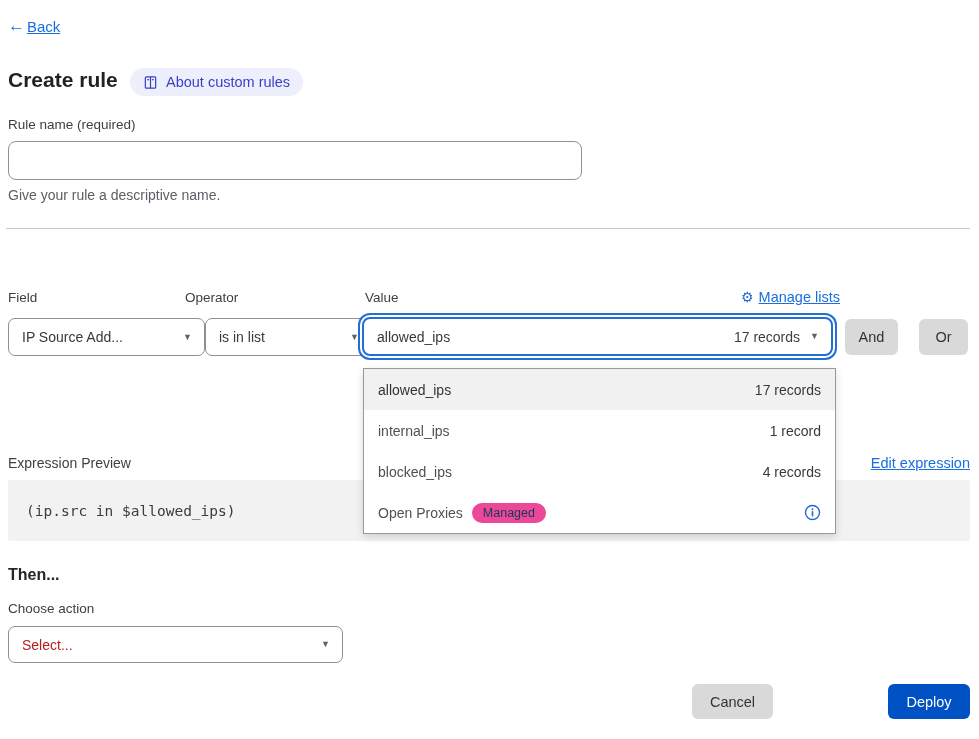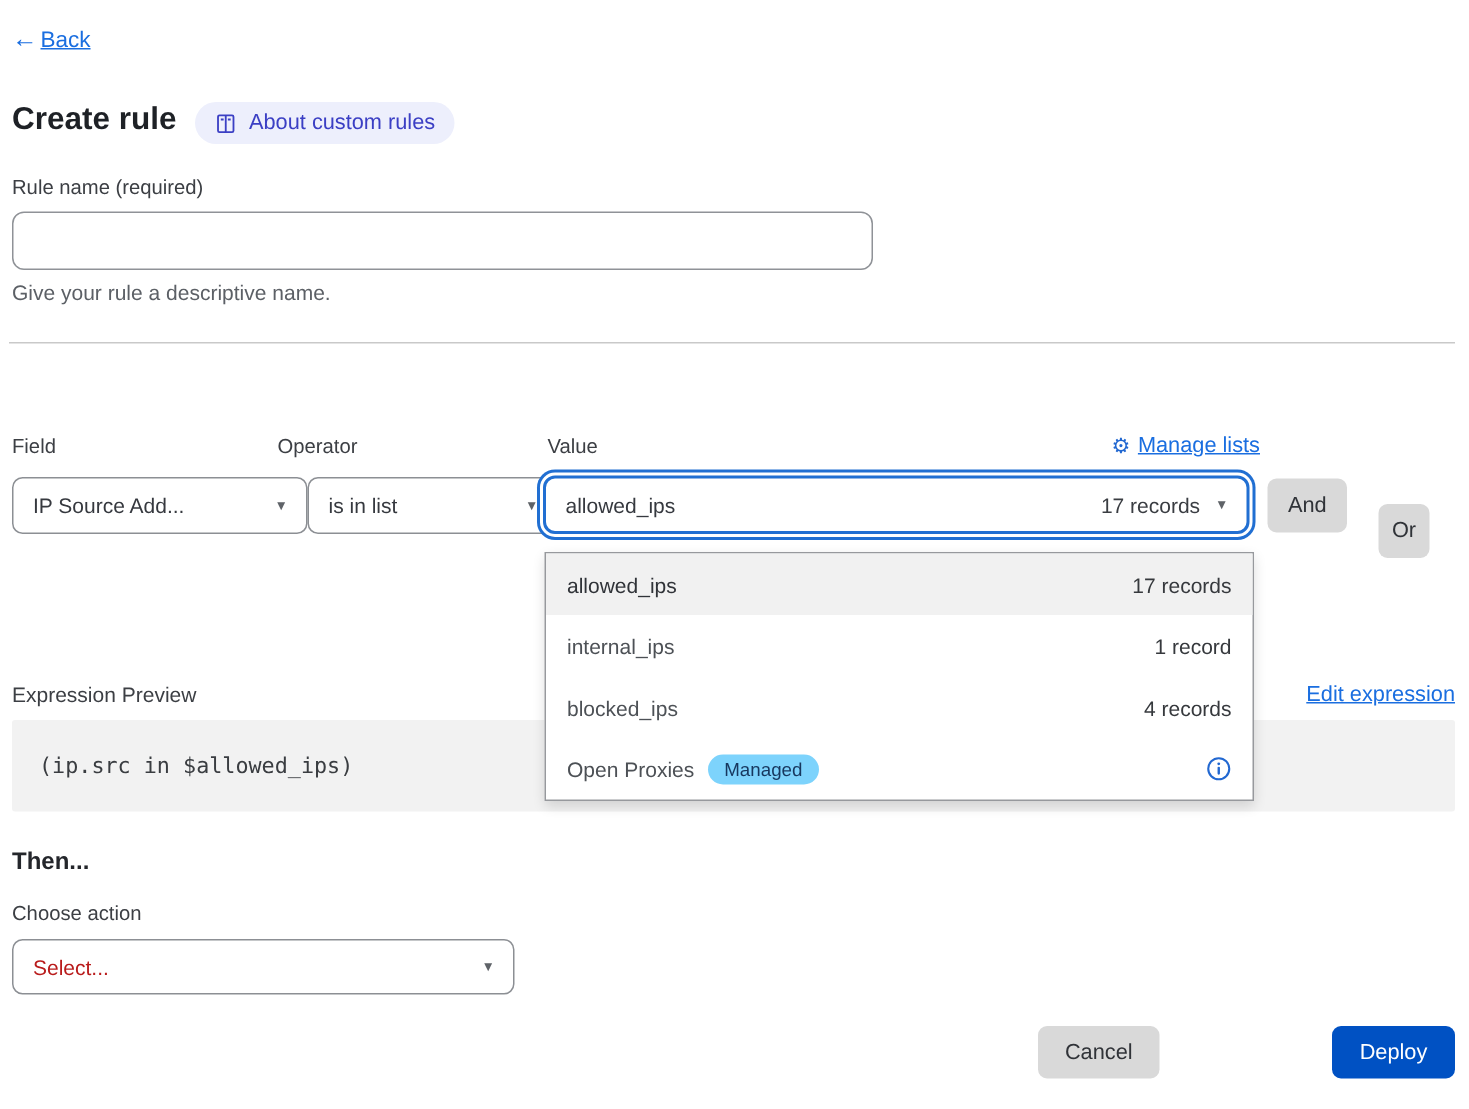--- a/index.html
+++ b/index.html
@@ -62,39 +62,39 @@
     font-size:14px; color:#36393f; padding:0 12px 0 13px; cursor:pointer;
   }
   .value-select .count { color:#3a3d42; margin-left:auto; }
 
   .gray-btn {
     background:#d9d9d9; border:none; border-radius:6px; color:#303338;
     font-family:"Liberation Sans", sans-serif; font-size:14.5px; cursor:pointer;
     display:flex; align-items:center; justify-content:center;
   }
   .and-btn { left:845px; top:319px; width:53px; height:36px; }
-  .or-btn  { left:919px; top:336px; width:34px; height:36px; }
+  .or-btn  { left:919px; top:319px; width:49px; height:36px; }
 
   .manage-lists { top:289px; right:139px; display:flex; align-items:center; gap:5px; cursor:pointer; }
   .gear { color:#2268d1; font-size:14px; line-height:1; text-decoration:none; }
   .gear::before { content:"⚙"; }
 
   
   .panel {
     left:363px; top:368px; width:473px; background:#fff;
     border:1px solid #97999d; box-shadow:0 3px 8px rgba(0,0,0,.14); z-index:5;
   }
   .panel .row {
     height:41px; display:flex; align-items:center; padding:0 14px;
     font-size:14px; color:#4d5156; cursor:pointer;
   }
   .panel .row.selected { background:#f1f1f1; color:#303338; }
   .panel .row .right { margin-left:auto; color:#36393d; }
   .managed-badge {
-    background:#7dd3fc; color:#17375e; font-size:12.5px;
+    background:#ec4899; color:#17375e; font-size:12.5px;
     border-radius:11px; padding:3px 11px; margin-left:9px;
   }
   .info-icon { margin-left:auto; display:flex; cursor:pointer; }
 
   
   .expr-label { left:8px; top:455px; font-size:14px; color:#3c3f44; }
   .edit-link { top:455px; right:9px; }
   .expr-block {
     left:8px; top:480px; width:962px; height:61px;
     background:#f2f2f2; border-radius:2px; display:flex; align-items:center;

